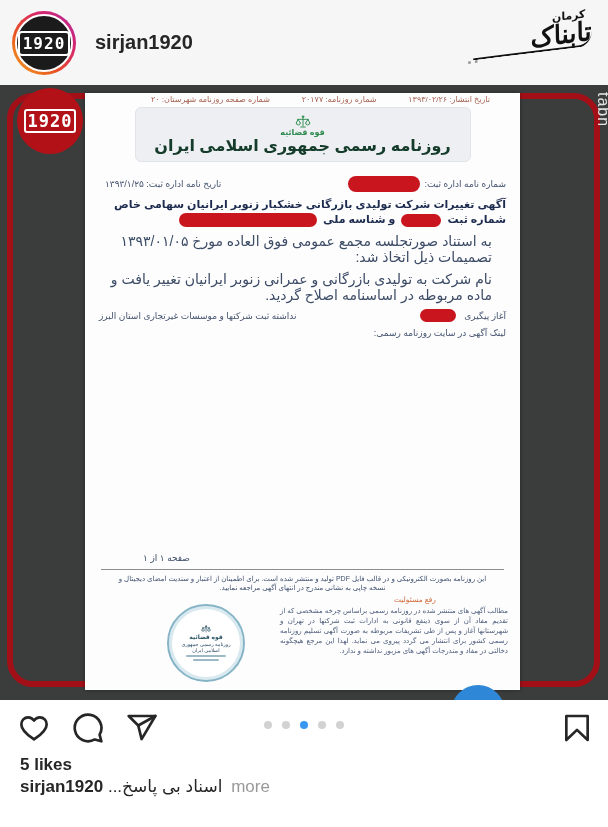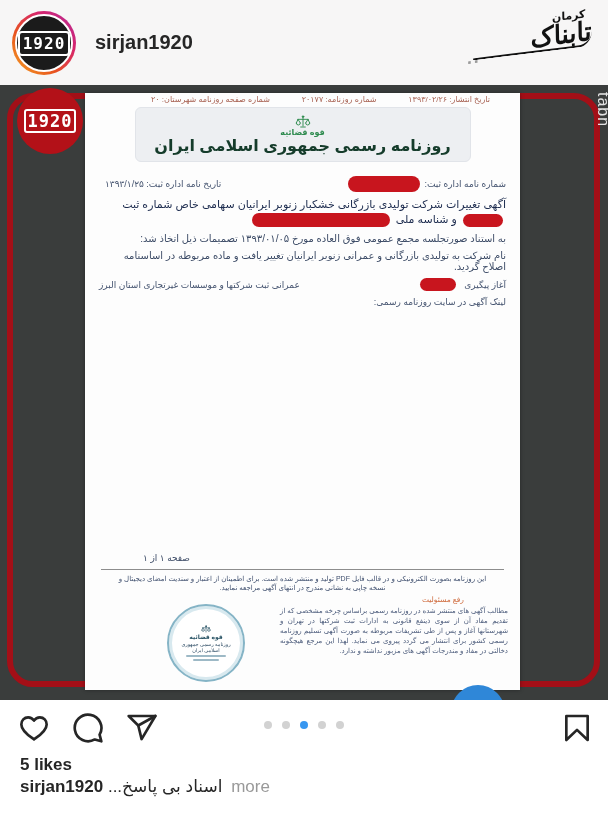--- a/index.html
+++ b/index.html
@@ -42,34 +42,34 @@
     font-size:8px; color:#a86253; white-space:nowrap; }
   .masthead { width:336px; height:55px; margin:3px auto 0; background:#edeff2; border:1px solid #e1e4e9;
     border-radius:6px; display:flex; flex-direction:column; align-items:center; justify-content:center; }
   .masthead .org { font-size:8px; color:#2e8b4f; font-weight:bold; line-height:8px; }
   .masthead .mh-title { font-size:16px; font-weight:bold; color:#153c2b; line-height:18px; }
   .pill { display:inline-block; background:#c8151e; border-radius:8px; vertical-align:middle; }
   .row { display:flex; justify-content:space-between; align-items:center; font-size:9px; }
   .row-reg { padding:14px 14px 0 20px; }
   .reg-group { display:flex; align-items:center; gap:4px; }
   .pill-reg { width:72px; height:16px; }
-  .doc-title { padding:5px 14px 0 14px; font-size:11px; font-weight:normal; color:#1c2b4e; line-height:15px; }
+  .doc-title { padding:5px 14px 0 14px; font-size:11px; font-weight:bold; color:#1c2b4e; line-height:15px; }
   .pill-small { width:40px; height:13px; margin:0 3px; }
   .pill-large { width:138px; height:14px; margin:0 3px; }
-  .doc-line { padding:6px 14px 0 14px; font-size:10px; color:#3c4b66; }
+  .doc-line { padding:6px 28px 0 14px; font-size:14px; color:#3c4b66; }
   .row-track { padding:6px 14px 0 14px; }
   .pill-track { width:36px; height:13px; margin-right:4px; }
   .row-link { padding:6px 14px 0 6px; }
   .doc-url { direction:ltr; unicode-bidi:embed; color:#2433c0; text-decoration:underline; font-size:8.5px; }
   .doc-bottom { position:absolute; left:0; right:0; bottom:8px; }
   .page-indicator { text-align:right; direction:rtl; font-size:9px; color:#3c4b66; padding:0 0 6px 0; }
   .page-indicator span { margin-right:330px; }
   .divider { border-top:1px solid #8d8d8d; margin:0 16px 4px 16px; }
   .footnote { font-size:7px; color:#3f4f6e; text-align:center; max-width:380px; margin:0 auto; line-height:9px; }
-  .disclaimer-title { font-size:7.5px; color:#cf6a3c; padding:3px 56px 2px 0; }
+  .disclaimer-title { font-size:7.5px; color:#cf6a3c; padding:3px 84px 2px 0; }
   .bottom-row { display:flex; justify-content:space-between; align-items:flex-start; padding:0 12px 0 82px; }
   .disclaimer-body { width:228px; font-size:7px; line-height:10px; color:#4a5a7a; text-align:justify; }
   .stamp { width:78px; height:78px; border-radius:50%; background:#fff; border:2px solid #85b4c6;
     box-shadow:inset 0 0 0 3px #d8e9ef; display:flex; flex-direction:column; align-items:center;
     justify-content:center; text-align:center; flex-shrink:0; margin-top:-2px; }
   .stamp .s-org { font-size:6px; color:#2b5566; font-weight:bold; line-height:7px; }
   .stamp .s-title { font-size:5px; color:#2b4a63; line-height:6px; width:58px; }
   .stamp .s-micro { width:40px; height:2px; background:#9db9c6; border-radius:1px; margin-top:2px; }
   .stamp .s-micro.short { width:26px; }
 
@@ -149,21 +149,21 @@
       </div>
 
       <div class="doc-line">به استناد صورتجلسه مجمع عمومی فوق العاده مورخ ۱۳۹۳/۰۱/۰۵ تصمیمات ذیل اتخاذ شد:</div>
       <div class="doc-line">نام شرکت به تولیدی بازرگانی و عمرانی زنوبر ایرانیان تغییر یافت و ماده مربوطه در اساسنامه اصلاح گردید.</div>
 
       <div class="row row-track">
         <span class="reg-group">
           <span>آغاز پیگیری</span>
           <span class="pill pill-track"></span>
         </span>
-        <span>عمرانی ثبت شرکتها و موسسات غیرتجاری استان البرز</span>
+        <span>نداشته ثبت شرکتها و موسسات غیرتجاری استان البرز</span>
       </div>
 
       <div class="row row-link">
         <span>لینک آگهی در سایت روزنامه رسمی:</span>
       </div>
 
       <div class="doc-bottom">
         <div class="page-indicator">
           <span>صفحه ۱ از ۱</span>
         </div>

